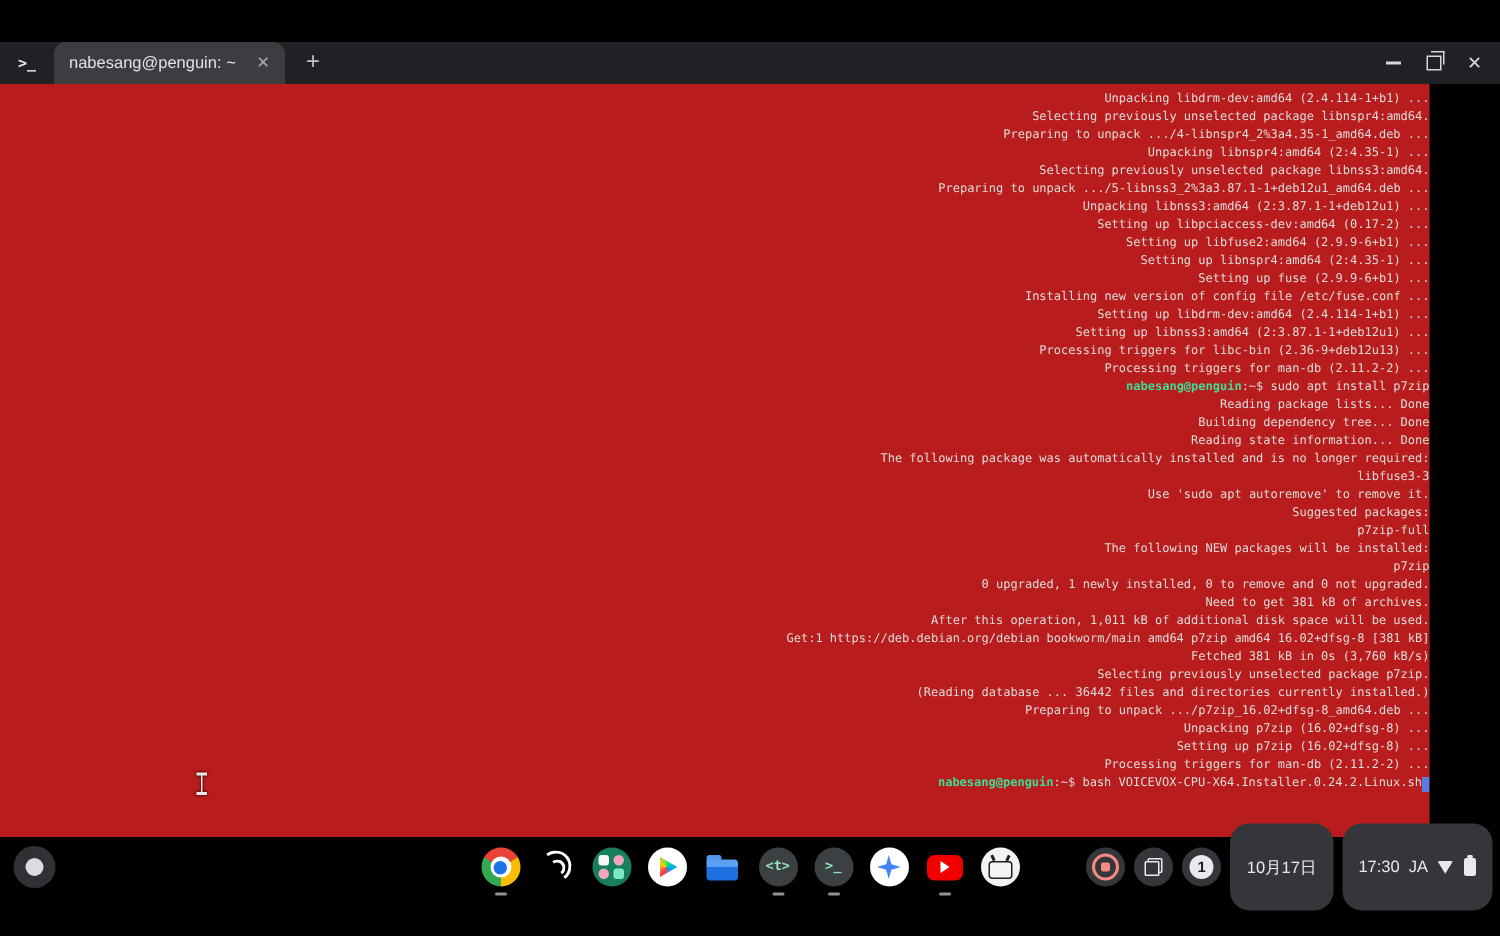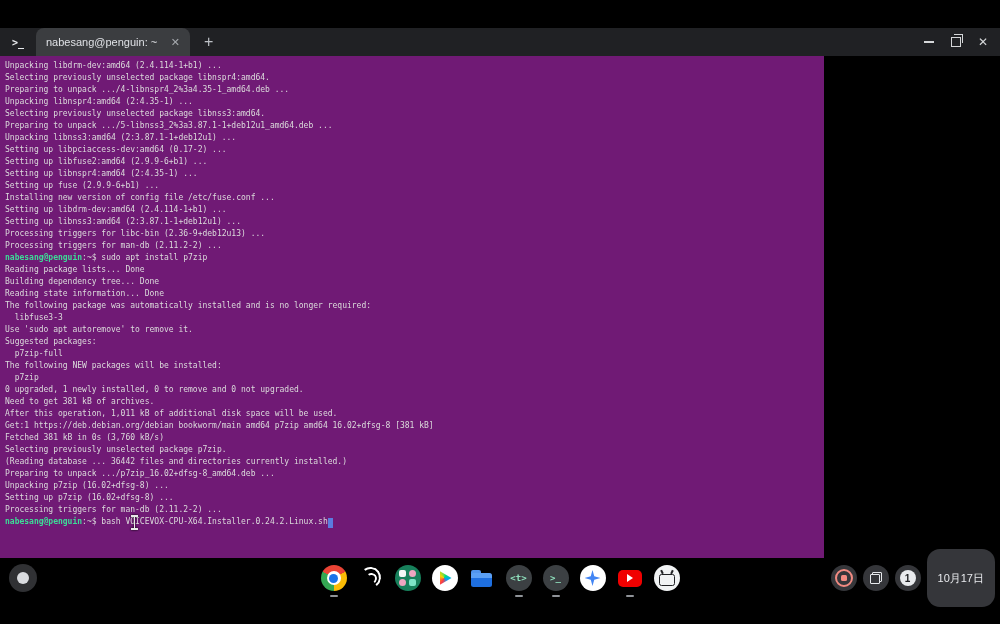--- a/index.html
+++ b/index.html
@@ -17,23 +17,23 @@
   .tab-close{color:#a6aaae;font-size:11px;line-height:11px;}
   .new-tab{color:#bdc1c6;font-size:16px;margin-left:14px;line-height:16px;}
   .win-controls{margin-left:auto;display:flex;align-items:center;gap:17px;padding-right:12px;}
   .wc-min{width:10px;height:1.5px;background:#d5d7d9;}
   .wc-restore{width:8px;height:8px;border:1.4px solid #d5d7d9;position:relative;}
   .wc-restore:before{content:"";position:absolute;left:2px;top:-4px;width:8px;height:8px;
                      border-top:1.4px solid #d5d7d9;border-right:1.4px solid #d5d7d9;}
   .wc-close{color:#d5d7d9;font-size:12px;line-height:12px;}
 
   
-  .terminal{position:absolute;left:0;top:56px;width:824px;height:502px;background:#701a75;
+  .terminal{position:absolute;left:0;top:56px;width:953px;height:502px;background:#b91c1c;
             box-sizing:border-box;padding:4px 0 0 5px;font-family:"DejaVu Sans Mono",monospace;
-            font-size:8px;line-height:12px;color:#dcdcdc;white-space:pre;overflow:hidden;}
+            font-size:8px;line-height:12px;color:#dcdcdc;white-space:pre;overflow:hidden;text-align:right;}
   .tl{height:12px;}
   .tl .g{color:#3ddc97;font-weight:bold;}
   .tl .cur{display:inline-block;width:5px;height:10px;background:#5b7ce0;vertical-align:-2px;}
 
   
   .ibeam{position:absolute;left:130px;top:515px;width:9px;height:15px;z-index:5;
          filter:drop-shadow(0 0 1px #000);}
   .ibeam .stem{position:absolute;left:3.7px;top:1px;width:1.6px;height:13px;background:#e8e8e8;}
   .ibeam .serif-t{position:absolute;left:1px;top:0;width:7px;height:1.6px;background:#e8e8e8;}
   .ibeam .serif-b{position:absolute;left:1px;bottom:0;width:7px;height:1.6px;background:#e8e8e8;}
@@ -200,14 +200,20 @@
     </div>
     <div class="tray-circle">
       <span class="cap-glyph"></span>
     </div>
     <div class="tray-circle">
       <span class="notif-num">1</span>
     </div>
     <div class="pill">
       <span>10月17日</span>
     </div>
+    <div class="pill">
+      <span>17:30</span>
+      <span>JA</span>
+      <span class="wifi"></span>
+      <span class="bat"></span>
+    </div>
   </div>
 </div>
 
 </body></html>

